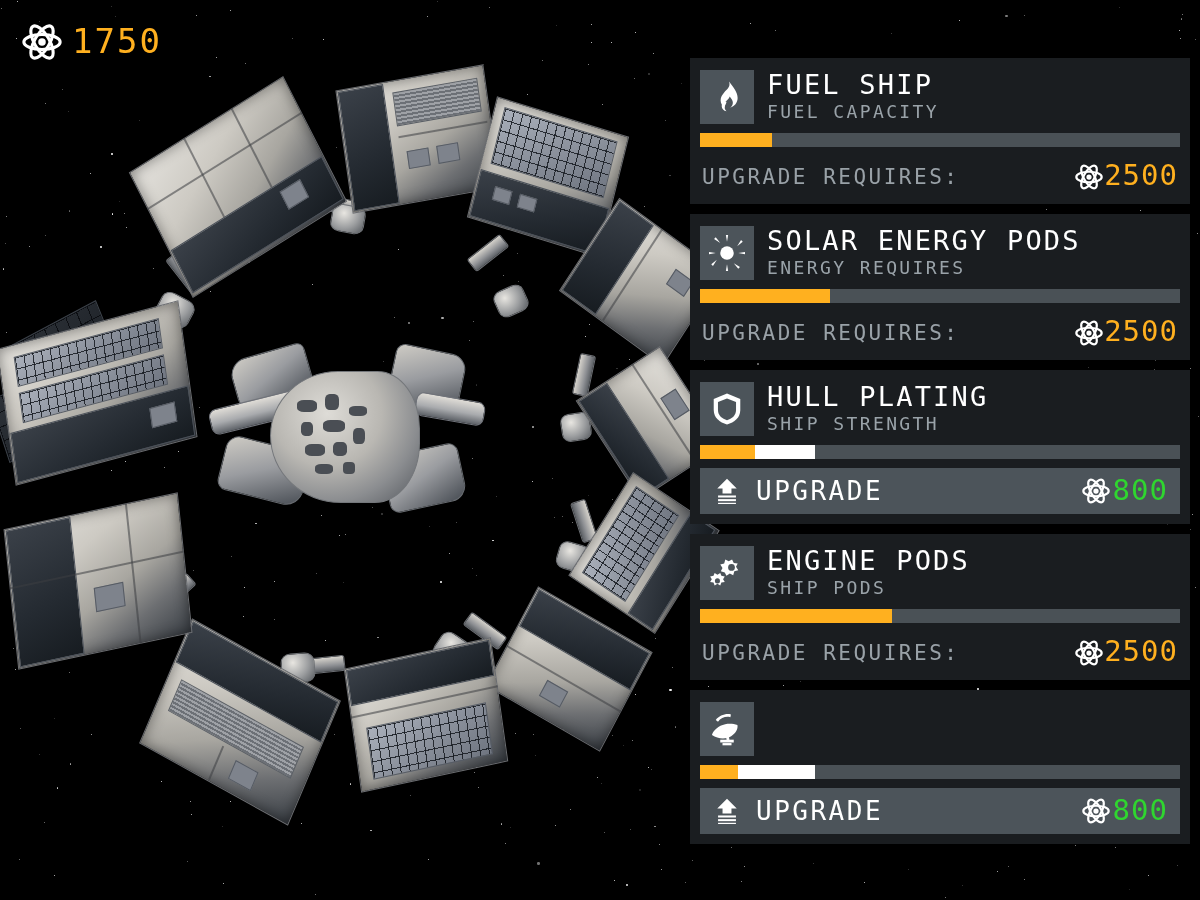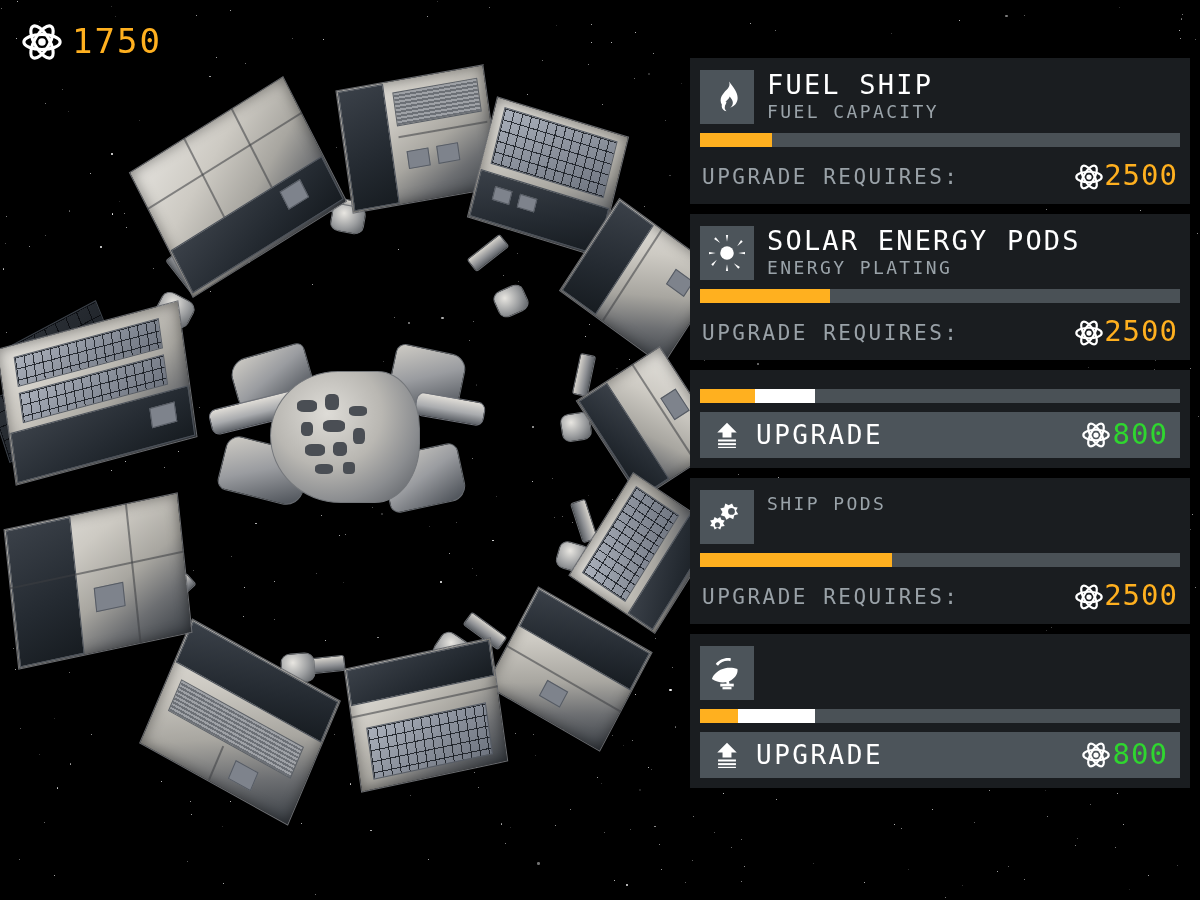--- a/index.html
+++ b/index.html
@@ -1046,39 +1046,50 @@
 
     <div class="panel">
       <div class="head">
         <div class="tile">
           <svg width="36" height="36" viewBox="0 0 64 64">
               <use href="#sym-sun"></use>
             </svg>
         </div>
         <div class="titles">
           <div class="title">SOLAR ENERGY PODS</div>
-          <div class="subtitle">ENERGY PLATING</div>
+          <div class="subtitle">ENERGY REQUIRES</div>
         </div>
       </div>
       <div class="track">
         <div class="fill-current" style="width:27%"></div>
         <div class="fill-preview" style="width:0%"></div>
       </div>
       <div class="requires">
         <div class="txt">UPGRADE REQUIRES:</div>
         <div class="cost">
           <svg class="atom" viewBox="0 0 64 64">
               <use href="#sym-atom"></use>
             </svg>
           <div class="val cost-locked">2500</div>
         </div>
       </div>
     </div>
 
     <div class="panel">
+      <div class="head">
+        <div class="tile">
+          <svg width="34" height="34" viewBox="0 0 64 64">
+              <use href="#sym-shield"></use>
+            </svg>
+        </div>
+        <div class="titles">
+          <div class="title">HULL PLATING</div>
+          <div class="subtitle">SHIP STRENGTH</div>
+        </div>
+      </div>
       <div class="track">
         <div class="fill-current" style="width:11.5%"></div>
         <div class="fill-preview" style="width:12.5%"></div>
       </div>
       <div class="upgrade-btn">
         <svg class="up-ico" viewBox="0 0 64 64">
             <use href="#sym-upgrade"></use>
           </svg>
         <div class="up-lbl">UPGRADE</div>
         <div class="cost">
@@ -1091,20 +1102,21 @@
     </div>
 
     <div class="panel">
       <div class="head">
         <div class="tile">
           <svg width="36" height="36" viewBox="0 0 64 64">
               <use href="#sym-gears"></use>
             </svg>
         </div>
         <div class="titles">
+          <div class="title">ENGINE PODS</div>
           <div class="subtitle">SHIP PODS</div>
         </div>
       </div>
       <div class="track">
         <div class="fill-current" style="width:40%"></div>
         <div class="fill-preview" style="width:0%"></div>
       </div>
       <div class="requires">
         <div class="txt">UPGRADE REQUIRES:</div>
         <div class="cost">

